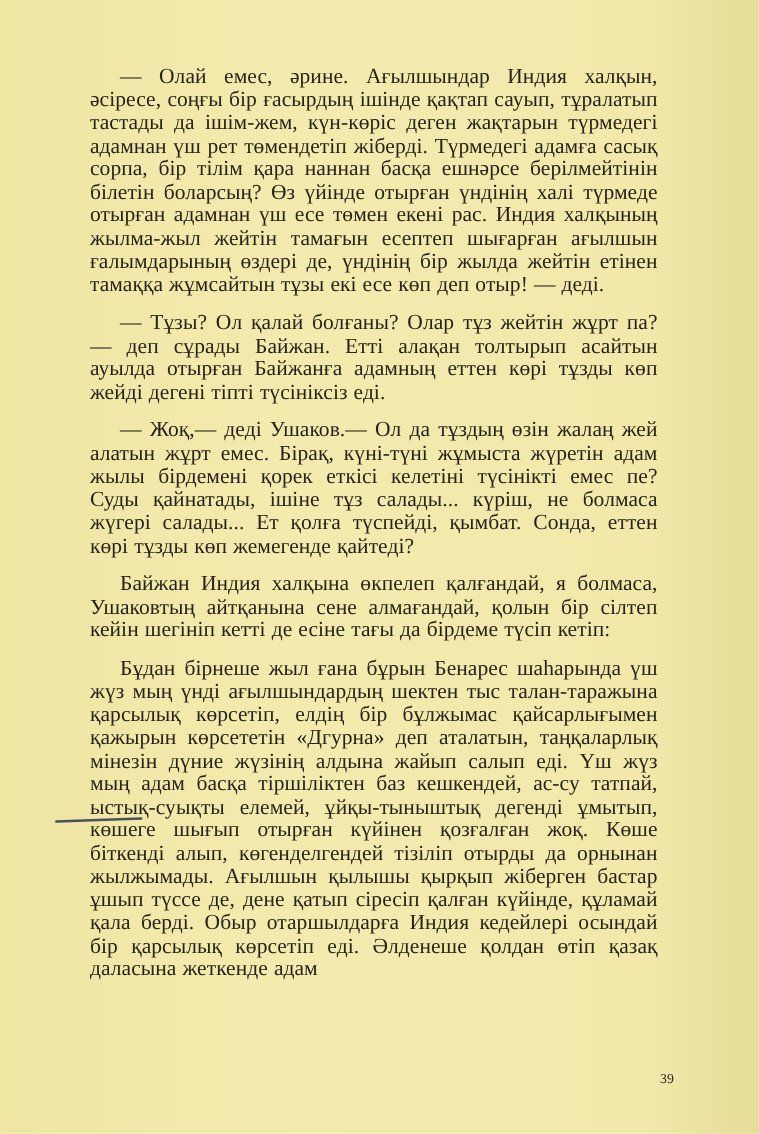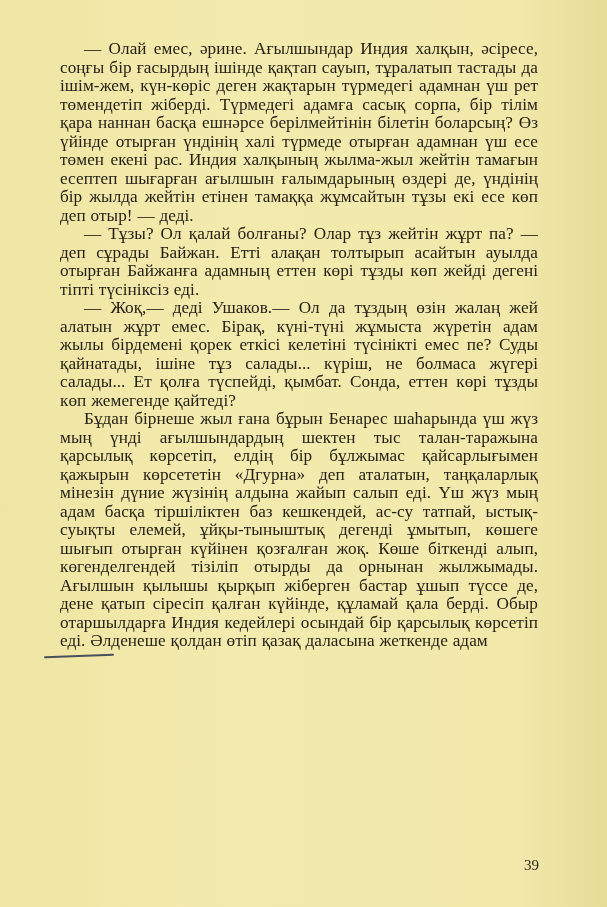--- a/index.html
+++ b/index.html
@@ -16,21 +16,21 @@
       font-family: "Liberation Serif", "DejaVu Serif", serif;
       color: #262218;
     }
     .page {
       position: absolute;
       left: 60px;
       top: 40px;
       width: 478px;
     }
     .para {
-      margin: 0;
+      margin: 12px;
       font-size: 17.2px;
       line-height: 18.5px;
       text-align: justify;
       text-indent: 24px;
       letter-spacing: 0.05px;
       word-spacing: 0.5px;
     }
     .underline-mark {
       position: absolute;
       left: 44px;
@@ -39,30 +39,31 @@
       height: 2px;
       background: #2a3650;
       border-radius: 2px;
       transform: rotate(-2deg);
       opacity: 0.85;
     }
     .page-number {
       position: absolute;
       right: 68px;
       top: 857px;
-      font-size: 15px;
+      font-size: 11px;
       color: #2c2820;
       font-family: "Liberation Serif", serif;
     }
   </style>
 </head>
 <body>
 
 <div class="page">
   <p class="para">— Олай емес, әрине. Ағылшындар Индия халқын, әсіресе, соңғы бір ғасырдың ішінде қақтап сауып, тұралатып тастады да ішім-жем, күн-көріс деген жақтарын түрмедегі адамнан үш рет төмендетіп жіберді. Түрмедегі адамға сасық сорпа, бір тілім қара наннан басқа ешнәрсе берілмейтінін білетін боларсың? Өз үйінде отырған үндінің халі түрмеде отырған адамнан үш есе төмен екені рас. Индия халқының жылма-жыл жейтін тамағын есептеп шығарған ағылшын ғалымдарының өздері де, үндінің бір жылда жейтін етінен тамаққа жұмсайтын тұзы екі есе көп деп отыр! — деді.</p>
   <p class="para">— Тұзы? Ол қалай болғаны? Олар тұз жейтін жұрт па? — деп сұрады Байжан. Етті алақан толтырып асайтын ауылда отырған Байжанға адамның еттен көрі тұзды көп жейді дегені тіпті түсініксіз еді.</p>
   <p class="para">— Жоқ,— деді Ушаков.— Ол да тұздың өзін жалаң жей алатын жұрт емес. Бірақ, күні-түні жұмыста жүретін адам жылы бірдемені қорек еткісі келетіні түсінікті емес пе? Суды қайнатады, ішіне тұз салады... күріш, не болмаса жүгері салады... Ет қолға түспейді, қымбат. Сонда, еттен көрі тұзды көп жемегенде қайтеді?</p>
+  <p class="para">Байжан Индия халқына өкпелеп қалғандай, я болмаса, Ушаковтың айтқанына сене алмағандай, қолын бір сілтеп кейін шегініп кетті де есіне тағы да бірдеме түсіп кетіп:</p>
   <p class="para">Бұдан бірнеше жыл ғана бұрын Бенарес шаһарында үш жүз мың үнді ағылшындардың шектен тыс талан-таражына қарсылық көрсетіп, елдің бір бұлжымас қайсарлығымен қажырын көрсететін «Дгурна» деп аталатын, таңқаларлық мінезін дүние жүзінің алдына жайып салып еді. Үш жүз мың адам басқа тіршіліктен баз кешкендей, ас-су татпай, ыстық-суықты елемей, ұйқы-тыныштық дегенді ұмытып, көшеге шығып отырған күйінен қозғалған жоқ. Көше біткенді алып, көгенделгендей тізіліп отырды да орнынан жылжымады. Ағылшын қылышы қырқып жіберген бастар ұшып түссе де, дене қатып сіресіп қалған күйінде, құламай қала берді. Обыр отаршылдарға Индия кедейлері осындай бір қарсылық көрсетіп еді. Әлденеше қолдан өтіп қазақ даласына жеткенде адам</p>
 </div>
 
 <div class="underline-mark"></div>
 
 <div class="page-number">39</div>
 
 </body></html>

